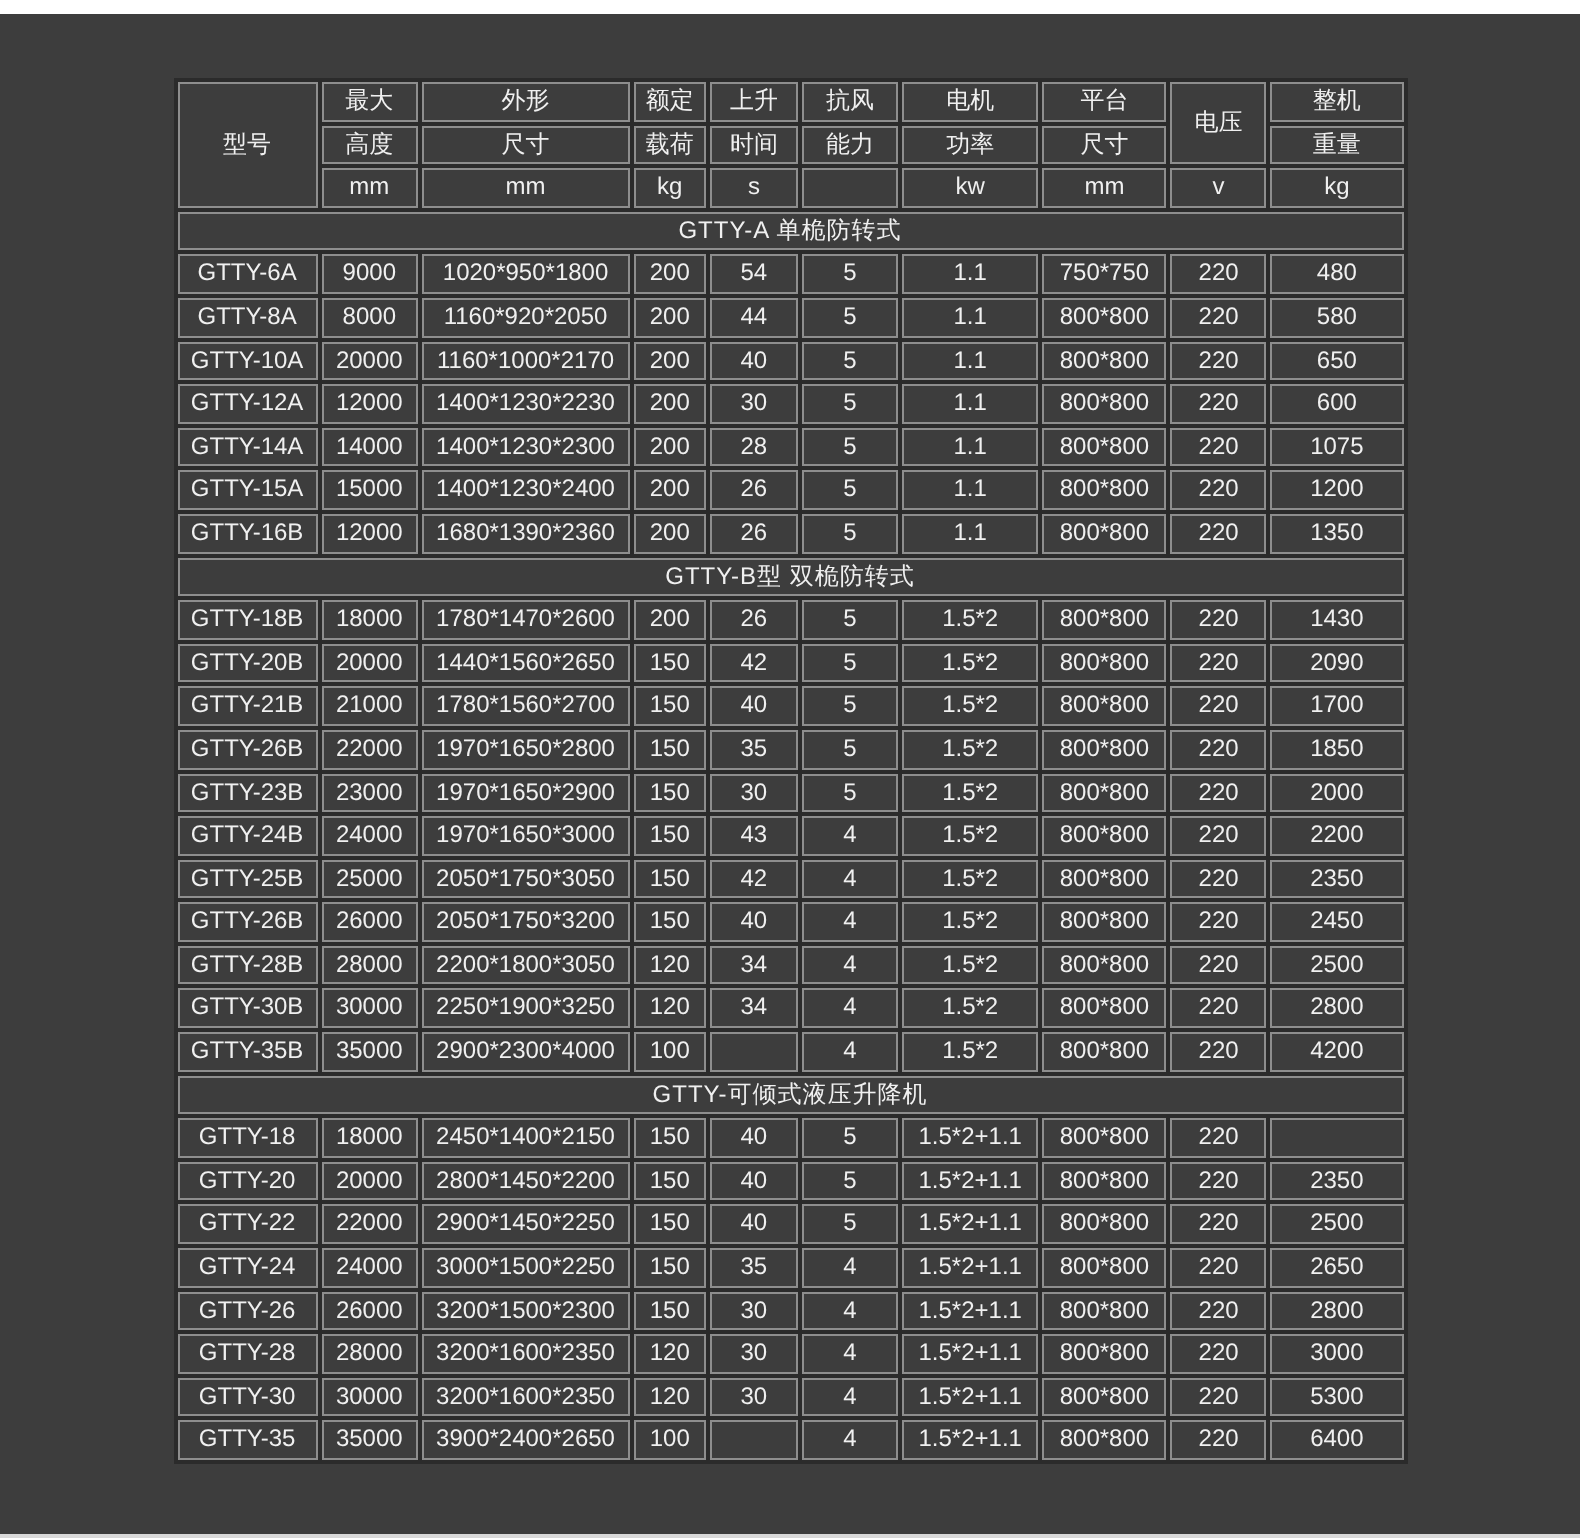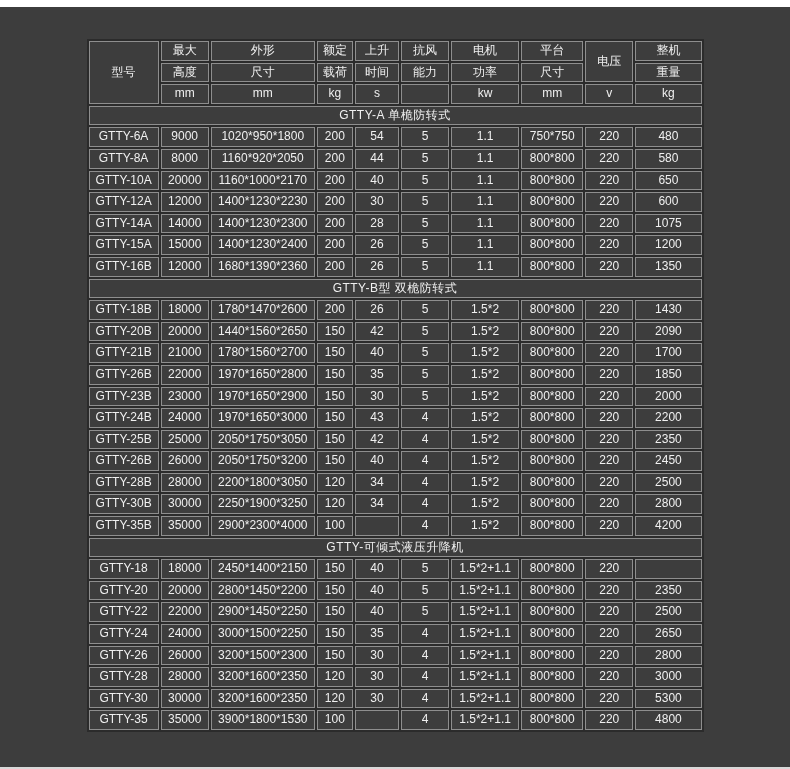--- a/index.html
+++ b/index.html
@@ -423,26 +423,26 @@
           <td>30</td>
           <td>4</td>
           <td>1.5*2+1.1</td>
           <td>800*800</td>
           <td>220</td>
           <td>5300</td>
         </tr>
         <tr>
           <td>GTTY-35</td>
           <td>35000</td>
-          <td>3900*1800*1530</td>
+          <td>3900*2400*2650</td>
           <td>100</td>
           <td></td>
           <td>4</td>
           <td>1.5*2+1.1</td>
           <td>800*800</td>
           <td>220</td>
-          <td>4800</td>
+          <td>6400</td>
         </tr>
       </tbody>
   </table>
 
   <div class="bottom-strip"></div>
 </div>
 
 </body></html>

